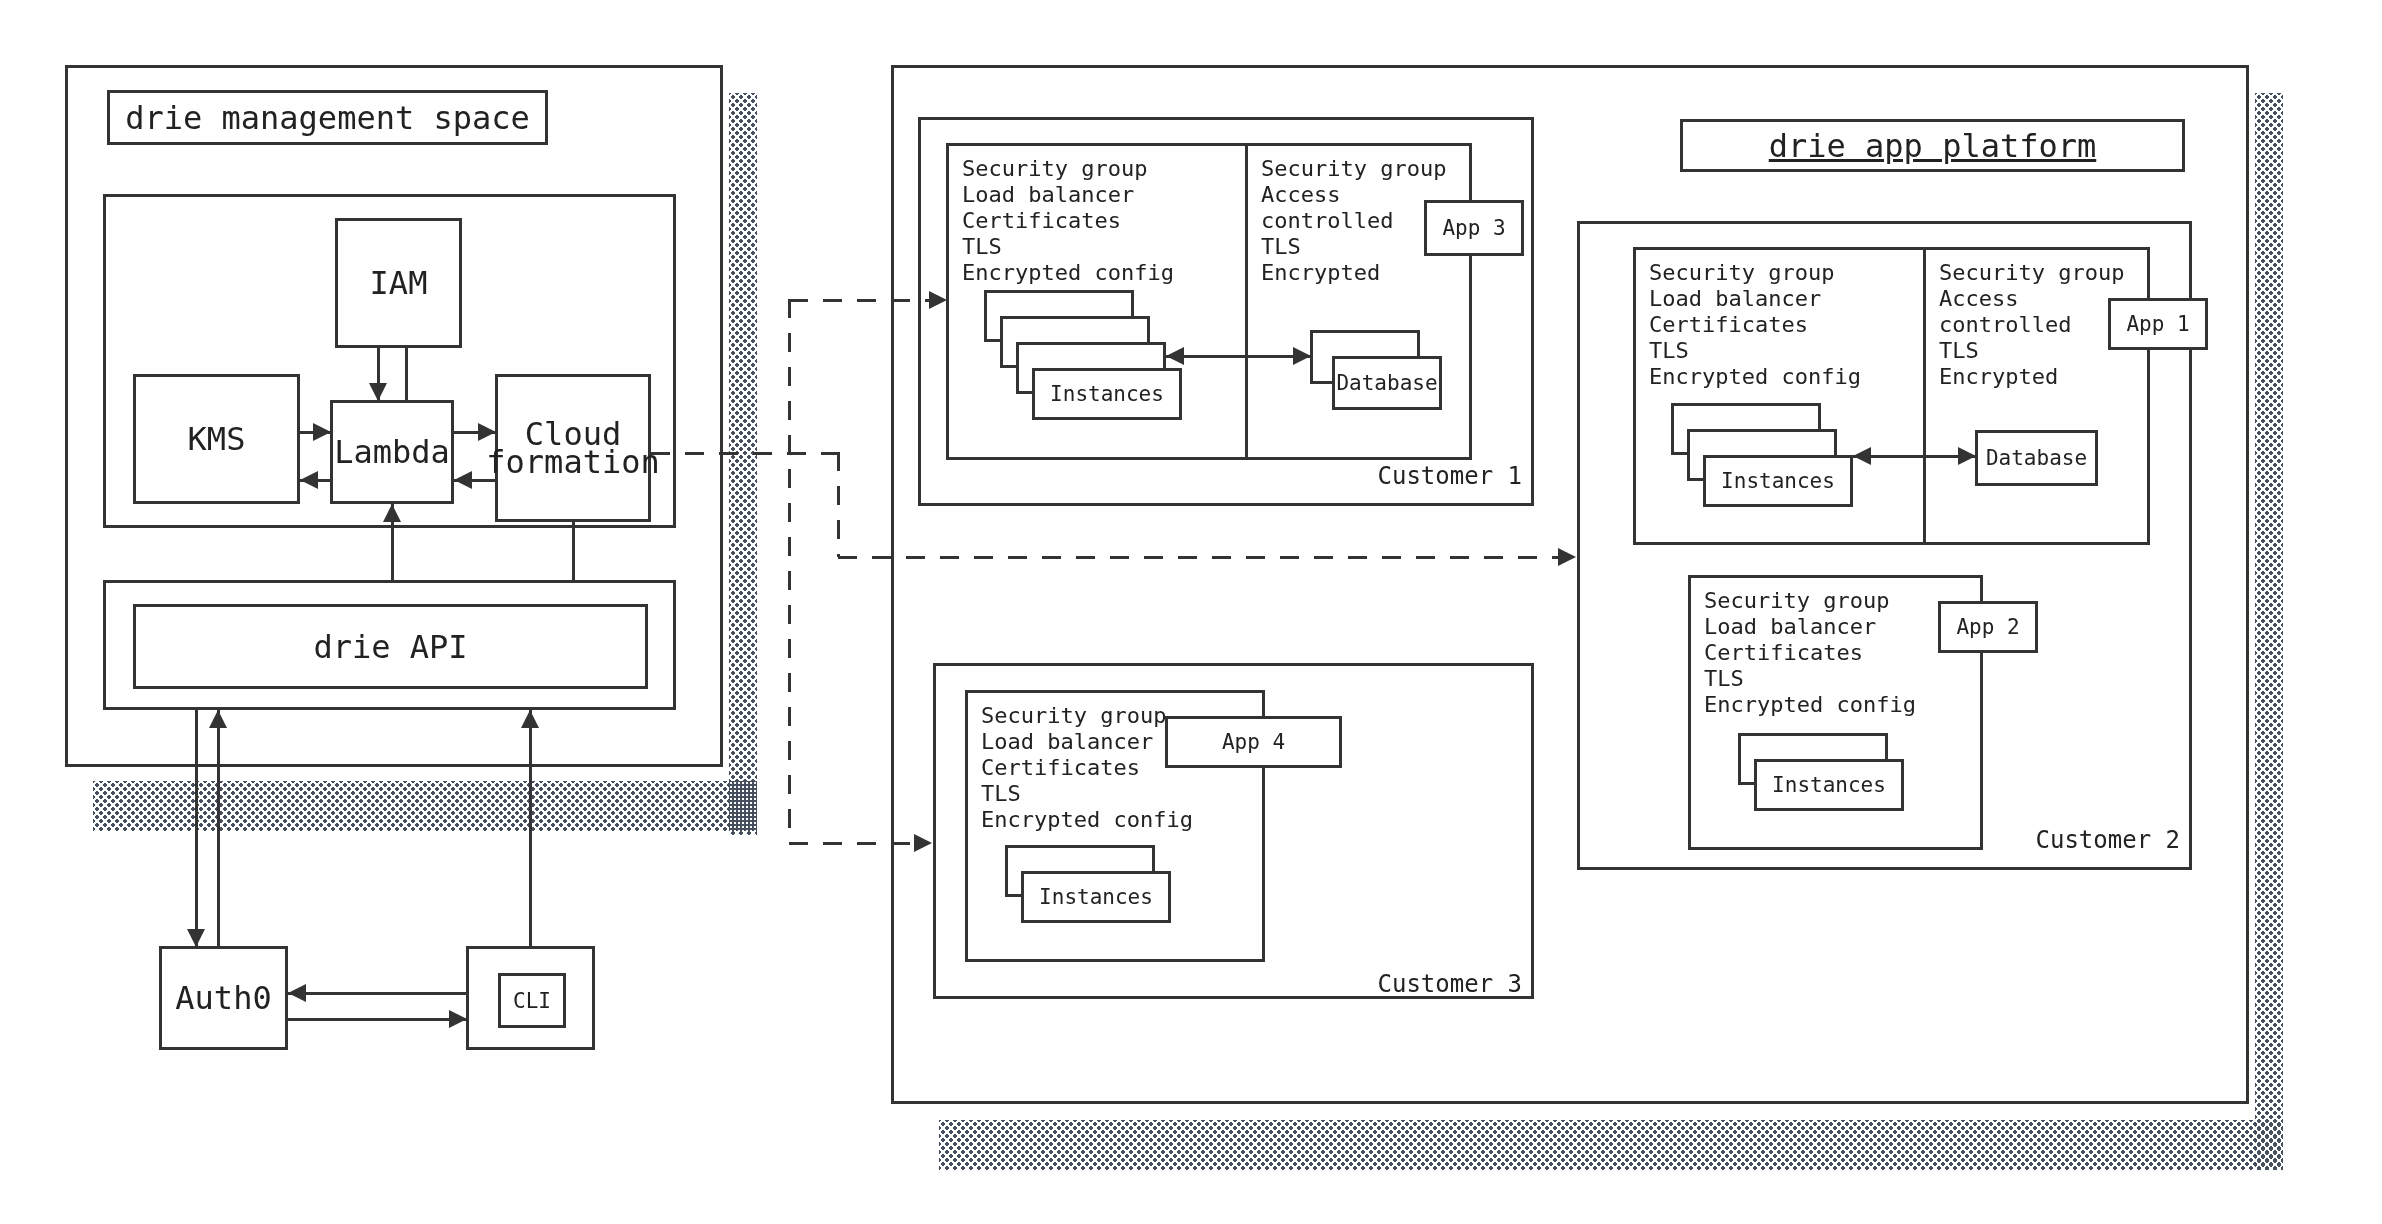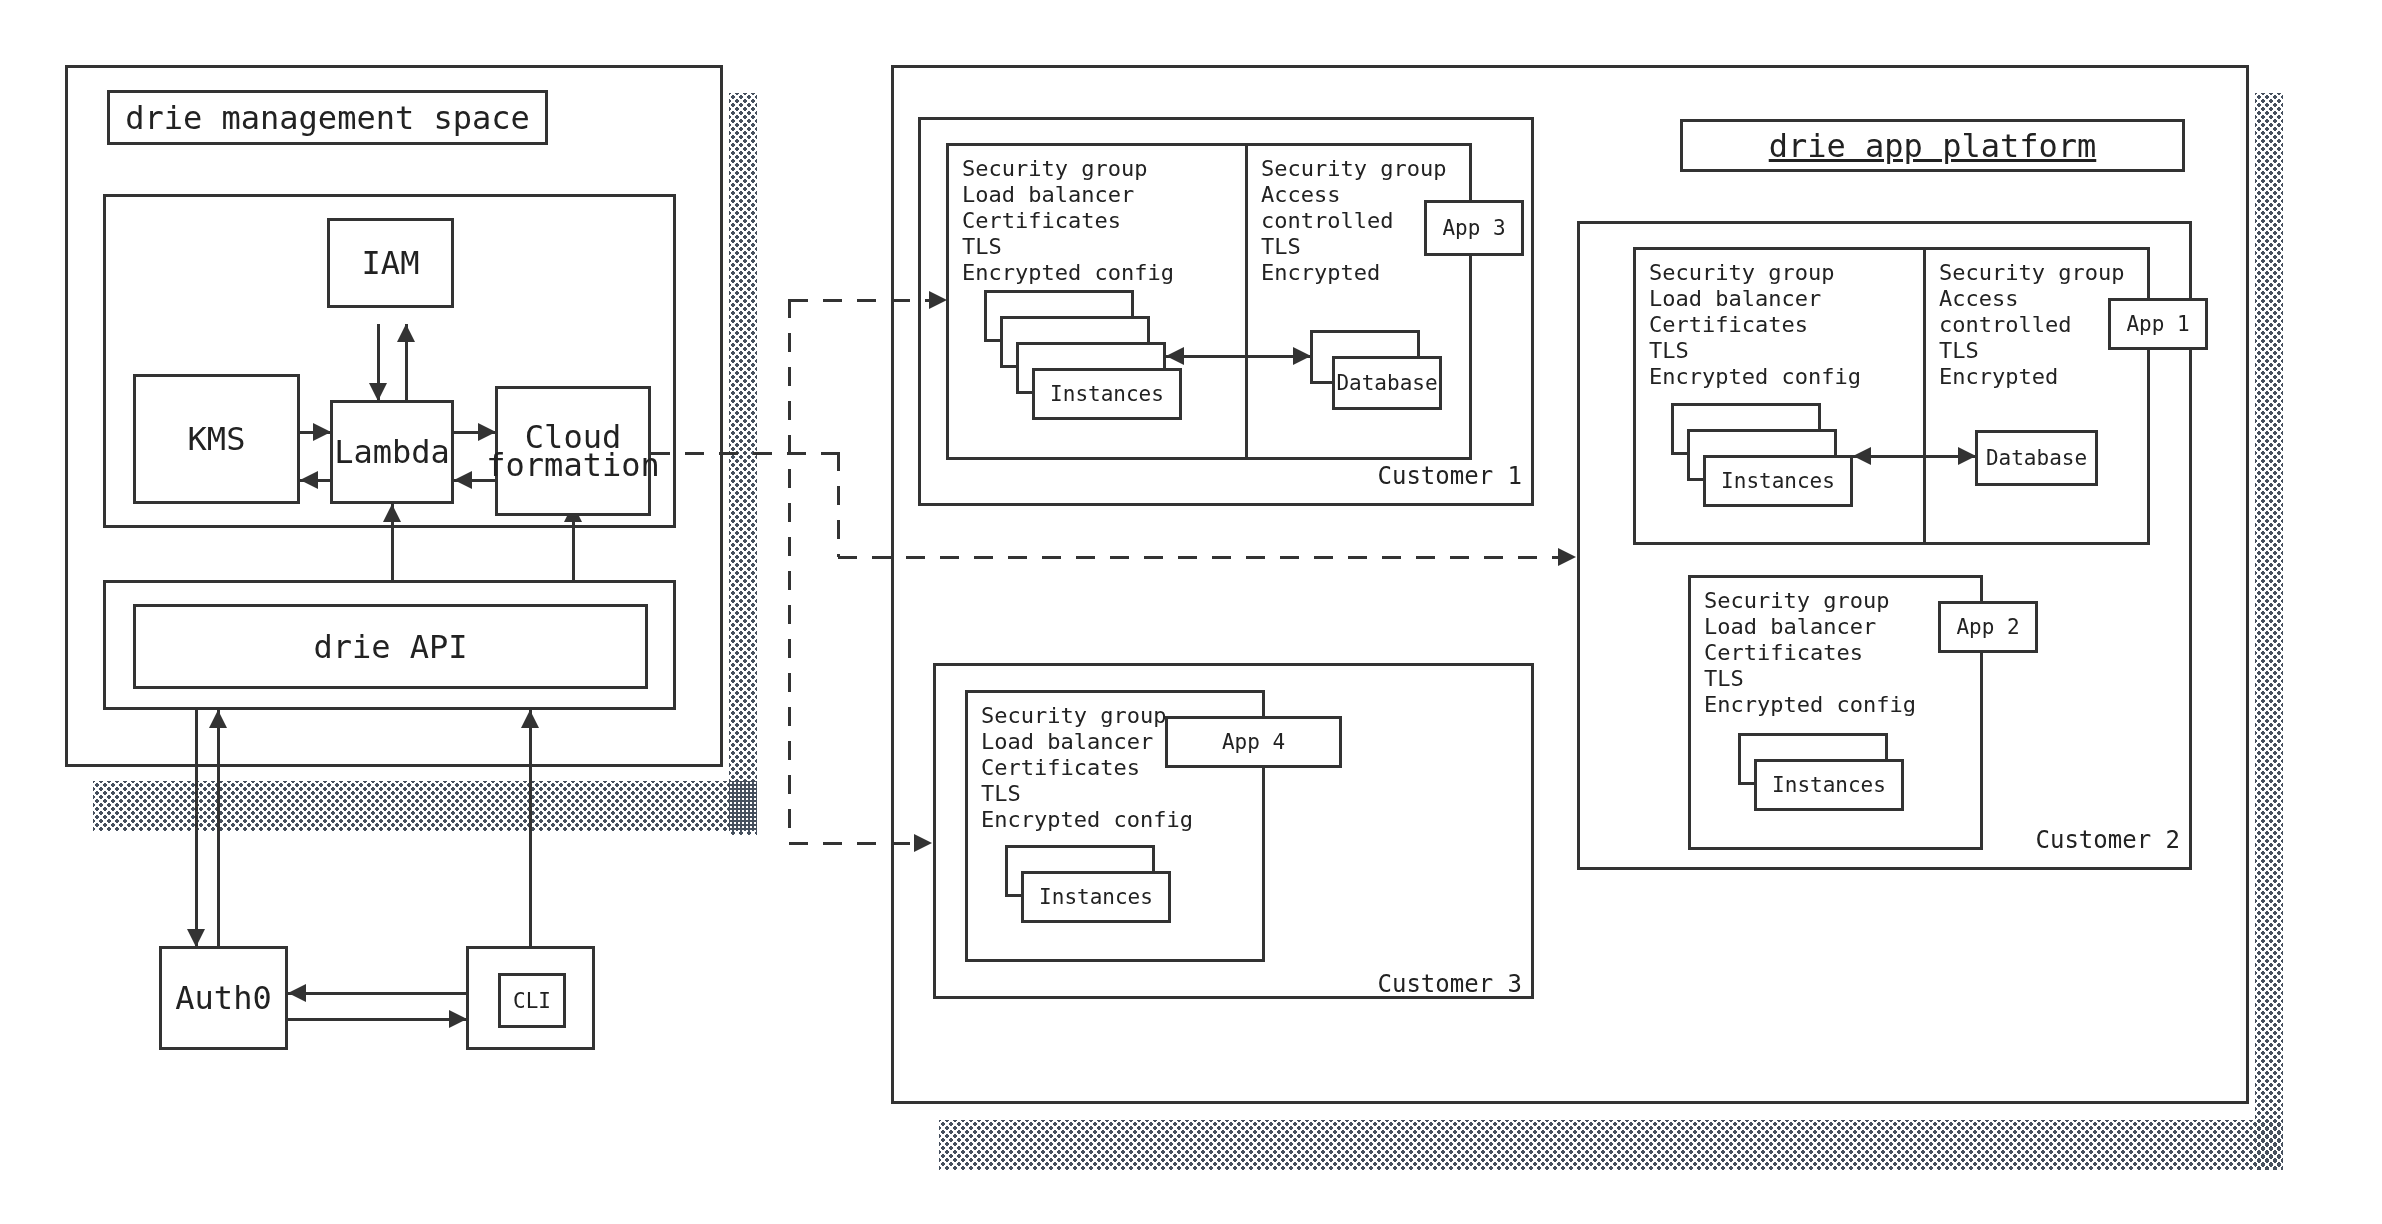--- a/index.html
+++ b/index.html
@@ -81,24 +81,24 @@
 
   <div class="hline" style="left:288px;top:992px;width:178px;"></div>
   <div class="arr arr-l" style="left:288px;top:984px;"></div>
   <div class="hline" style="left:288px;top:1018px;width:178px;"></div>
   <div class="arr arr-r" style="left:449px;top:1010px;"></div>
 
   <div class="box" style="left:65px;top:65px;width:658px;height:702px;"></div>
   <div class="box fill center lbl24" style="left:107px;top:90px;width:441px;height:55px;">drie management space</div>
 
   <div class="box" style="left:103px;top:194px;width:573px;height:334px;"></div>
-  <div class="box fill center lbl24" style="left:327px;top:218px;width:127px;height:90px;">IAM</div>
+  <div class="box fill center lbl24" style="left:335px;top:218px;width:127px;height:130px;">IAM</div>
   <div class="box fill center lbl24" style="left:133px;top:374px;width:167px;height:130px;">KMS</div>
   <div class="box fill center lbl24" style="left:330px;top:400px;width:124px;height:104px;">Lambda</div>
-  <div class="box fill center lbl24" style="left:495px;top:386px;width:156px;height:130px;line-height:28px;">Cloud
+  <div class="box fill center lbl24" style="left:495px;top:374px;width:156px;height:148px;line-height:28px;">Cloud
 formation</div>
 
   <div class="box" style="left:103px;top:580px;width:573px;height:130px;"></div>
   <div class="box fill center lbl24" style="left:133px;top:604px;width:515px;height:85px;">drie API</div>
 
   <div class="box fill center lbl24" style="left:159px;top:946px;width:129px;height:104px;">Auth0</div>
   <div class="box fill" style="left:466px;top:946px;width:129px;height:104px;"></div>
   <div class="box fill center lbl21" style="left:498px;top:973px;width:68px;height:55px;">CLI</div>
 
   <div class="box" style="left:891px;top:65px;width:1358px;height:1039px;"></div>

